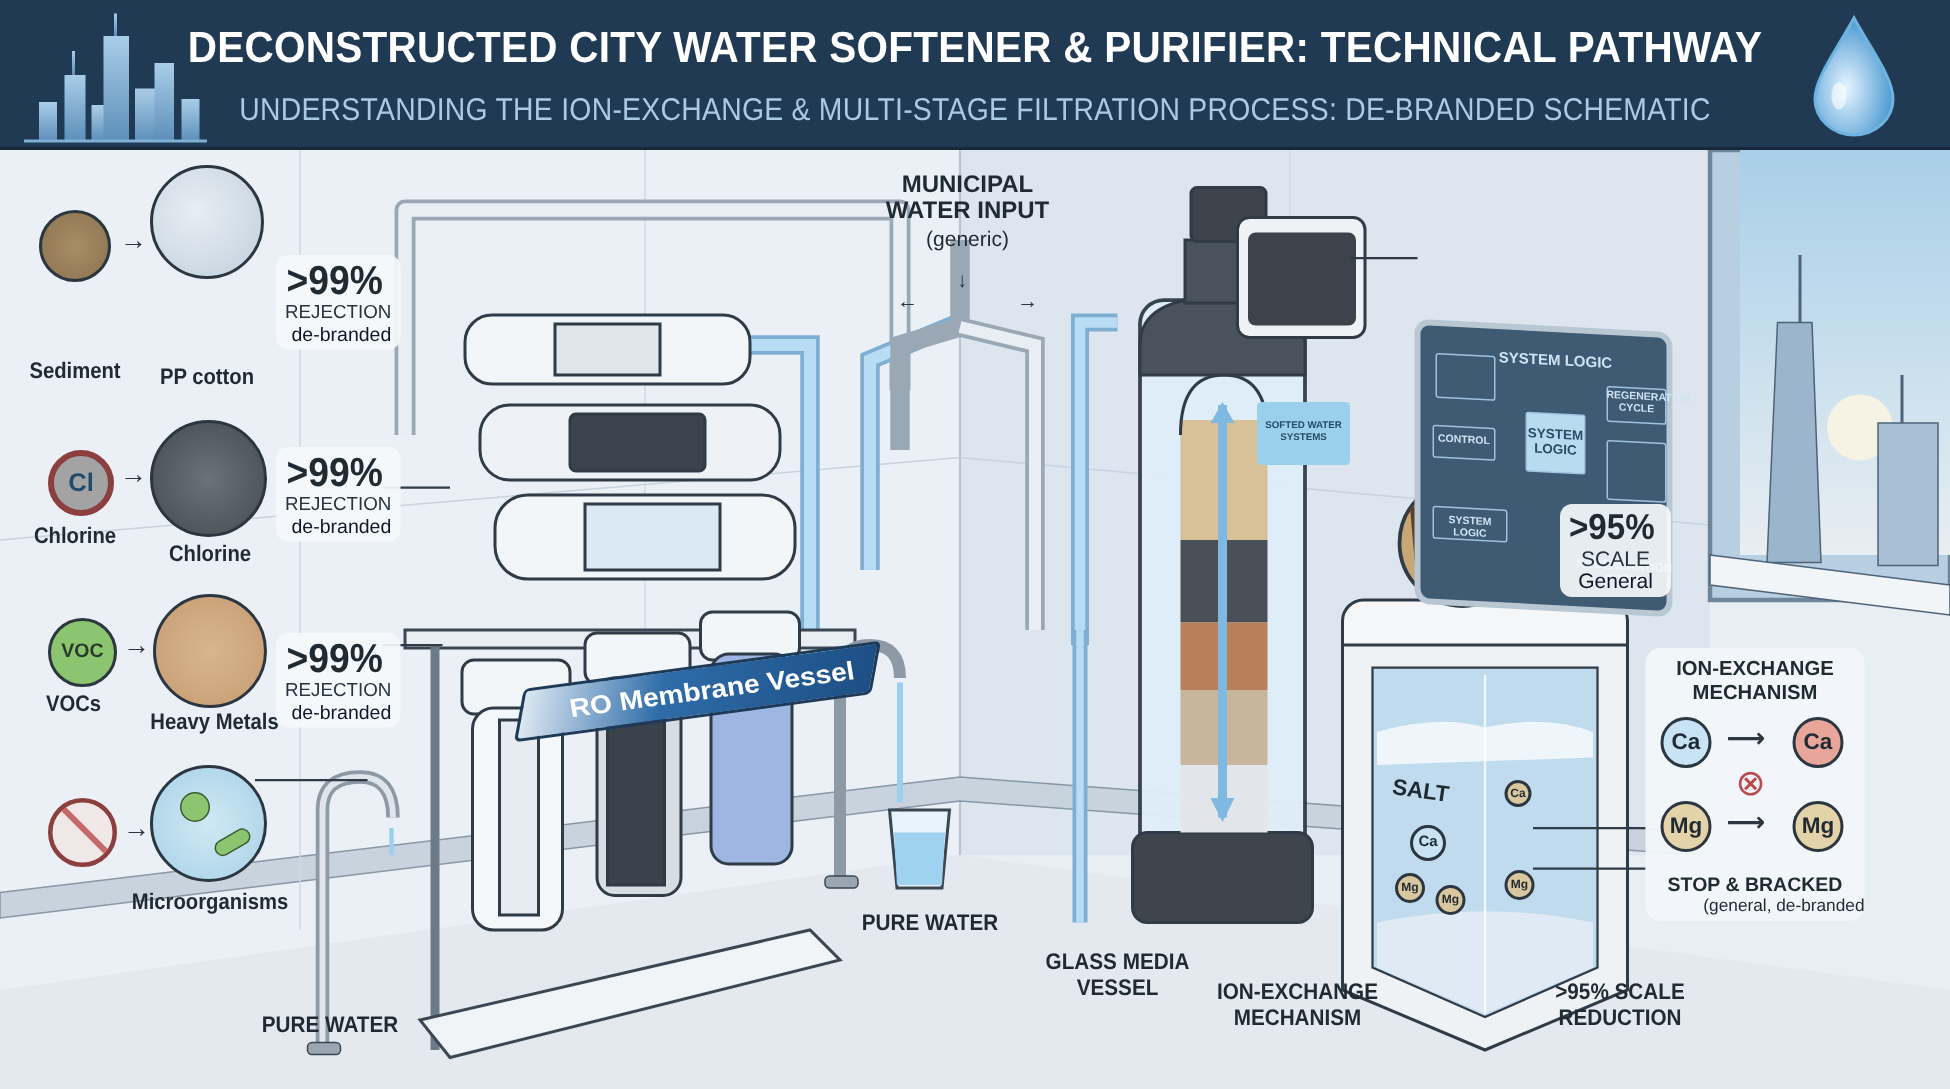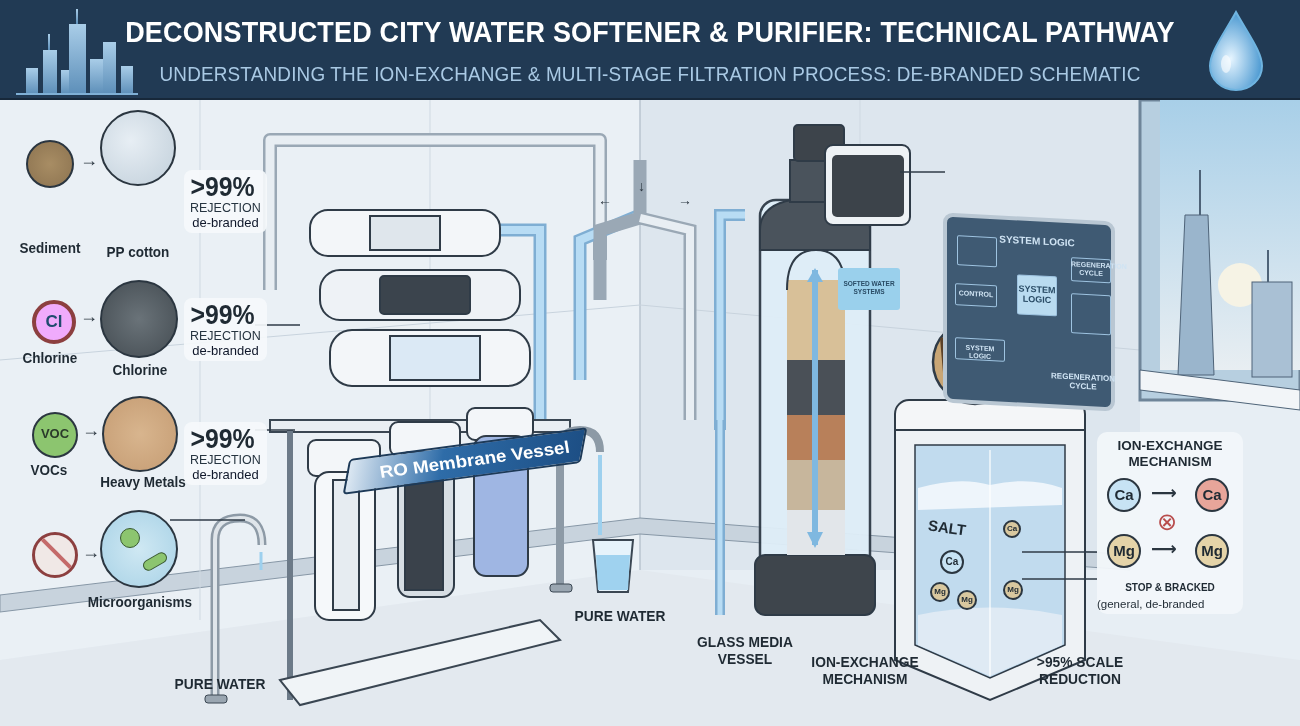--- a/index.html
+++ b/index.html
@@ -13,37 +13,37 @@
   .header .city-icon { position: absolute; left: 6px; top: 4px; width: 136px; height: 92px; }
   .header .drop-icon { position: absolute; left: 1200px; top: 8px; width: 72px; height: 84px; }
 
   
   .scene { position: absolute; left: 0; top: 100px; width: 1300px; height: 626px; overflow: hidden; }
   .scene svg.bg { position: absolute; left: 0; top: 0; }
 
   
   .lbl { position: absolute; font-weight: bold; color: #1f2a33; text-align: center; line-height: 1.05; }
   .contam-label { font-size: 15px; font-family: "Liberation Sans", sans-serif; transform: scaleX(0.9); }
-  .badge { position: absolute; background: rgba(245,248,251,0.92); border-radius: 8px; padding: 4px 6px; text-align: center; line-height: 1; }
+  .badge { position: absolute; background: rgba(245,248,251,0.92); border-radius: 8px; padding: 4px 6px; text-align: right; line-height: 1; }
   .badge .pct { font-weight: bold; font-size: 27px; color: #1f2a33; display: block; transform: scaleX(0.92); transform-origin: left; }
   .badge .l1 { font-weight: normal; font-size: 12.5px; color: #263440; display: block; margin-top: 1px; }
   .badge .l2 { font-size: 13px; color: #0f172a; display: block; margin-top: 1px; }
 
   .circle { position: absolute; border-radius: 50%; border: 2.5px solid #2b3640; overflow: hidden; }
   .arrow { position: absolute; font-size: 18px; font-weight: bold; color: #2b3640; }
 
   .caption { position: absolute; font-weight: bold; font-size: 15px; color: #1f2a33; text-align: center; line-height: 1.1; transform: scaleX(0.92); }
   .ro-banner { position: absolute; left: 350px; top: 343px; width: 230px; height: 36px; background: linear-gradient(90deg,#dbe7f2 0%,#2e6ca8 40%,#1d4f85 100%); transform: skewX(-18deg) rotate(-8deg); border: 2px solid #1d3a58; border-radius: 4px; }
   .ro-banner span { display: block; transform: skewX(18deg); color: #fff; font-weight: bold; font-size: 18px; padding: 6px 0 0 30px; }
 
   .ion-panel { position: absolute; left: 1097px; top: 432px; width: 146px; height: 182px; background: rgba(242,246,250,0.94); border-radius: 10px; }
   .ion-panel .ttl { position: absolute; left: 0; right: 0; top: 6px; text-align: center; font-weight: bold; font-size: 13.5px; line-height: 1.15; color: #1f2a33; }
   .ion { position: absolute; width: 34px; height: 34px; border-radius: 50%; border: 2px solid #2b3640; text-align: center; line-height: 30px; font-size: 15px; font-weight: bold; color: #1f2a33; }
-  .ion-panel .foot1 { position: absolute; left: 0; right: 0; top: 150px; text-align: center; font-weight: bold; font-size: 10px; }
-  .ion-panel .foot2 { position: absolute; left: 0; right: 0; top: 166px; text-align: left; font-size: 11.5px; }
+  .ion-panel .foot1 { position: absolute; left: 0; right: 0; top: 150px; text-align: center; font-weight: bold; font-size: 13px; }
+  .ion-panel .foot2 { position: absolute; left: 0; right: 0; top: 166px; text-align: right; font-size: 11.5px; }
 
   .logic-panel { position: absolute; left: 943px; top: 117px; width: 172px; height: 190px; background: #3f5a73; border: 4px solid #b9c7d3; border-radius: 10px; transform: skewY(3deg); }
   .logic-panel .t { position: absolute; color: #cfe3f3; font-size: 9px; font-weight: bold; text-align: center; line-height: 1.1; }
   .logic-box { position: absolute; border: 1.5px solid #9ec3e0; border-radius: 2px; }
 
   .display { position: absolute; left: 838px; top: 168px; width: 62px; height: 42px; background: #9ad0ec; border-radius: 3px; font-size: 6.5px; color: #2a4c66; text-align: center; padding-top: 12px; font-weight: bold; line-height: 1.2; }
 </style>
 </head>
 <body>
 
@@ -208,21 +208,21 @@
   <div class="arrow" style="left:80px;top:50px;">→</div>
   <div class="circle" style="left:100px;top:10px;width:76px;height:76px;background:radial-gradient(circle at 40% 40%,#e7eef4 0%,#c1cfda 100%);"></div>
   <div class="lbl contam-label" style="left:10px;top:140px;width:80px;">Sediment</div>
   <div class="lbl contam-label" style="left:98px;top:144px;width:80px;">PP cotton</div>
   <div class="badge" style="left:184px;top:70px;">
     <span class="pct">&gt;99%</span>
     <span class="l1">REJECTION</span>
     <span class="l2">de-branded</span>
   </div>
 
-  <div class="circle" style="left:32px;top:200px;width:44px;height:44px;background:#f0abfc;border-color:#8c3f3f;border-width:4px;text-align:center;line-height:36px;font-weight:bold;font-size:17px;color:#1f4b6e;">
+  <div class="circle" style="left:32px;top:200px;width:44px;height:44px;background:#a3a3a3;border-color:#8c3f3f;border-width:4px;text-align:center;line-height:36px;font-weight:bold;font-size:17px;color:#1f4b6e;">
     <span>Cl</span>
   </div>
   <div class="arrow" style="left:80px;top:206px;">→</div>
   <div class="circle" style="left:100px;top:180px;width:78px;height:78px;background:radial-gradient(circle,#6a7379 0%,#444c52 100%);"></div>
   <div class="lbl contam-label" style="left:10px;top:250px;width:80px;">Chlorine</div>
   <div class="lbl contam-label" style="left:100px;top:262px;width:80px;">Chlorine</div>
   <div class="badge" style="left:184px;top:198px;">
     <span class="pct">&gt;99%</span>
     <span class="l1">REJECTION</span>
     <span class="l2">de-branded</span>
@@ -251,20 +251,25 @@
   </div>
   <div class="lbl contam-label" style="left:70px;top:494px;width:140px;">Microorganisms</div>
 
   <div class="ro-banner">
     <span>RO Membrane Vessel</span>
   </div>
 
   <div class="caption" style="left:165px;top:576px;width:110px;">PURE WATER</div>
   <div class="caption" style="left:565px;top:508px;width:110px;">PURE WATER</div>
 
+  <div class="lbl" style="left:580px;top:16px;width:130px;">
+    <div style="font-size:16px;">MUNICIPAL</div>
+    <div style="font-size:16px;">WATER INPUT</div>
+    <div style="font-size:14px;font-weight:normal;margin-top:2px;">(generic)</div>
+  </div>
   <div class="arrow" style="left:638px;top:78px;font-size:14px;">↓</div>
   <div class="arrow" style="left:598px;top:92px;font-size:14px;">←</div>
   <div class="arrow" style="left:678px;top:92px;font-size:14px;">→</div>
 
   <div class="display">
     <div>SOFTED WATER</div>
     <div>SYSTEMS</div>
   </div>
   <div class="caption" style="left:680px;top:534px;width:130px;">
     <div>GLASS MEDIA</div>
@@ -285,20 +290,25 @@
     </div>
     <div class="logic-box" style="left:124px;top:70px;width:40px;height:40px;"></div>
     <div class="logic-box" style="left:8px;top:120px;width:50px;height:22px;"></div>
     <div class="t" style="left:8px;top:126px;width:50px;font-size:7px;">SYSTEM LOGIC</div>
     <div class="t" style="left:104px;top:150px;width:64px;font-size:8px;">
       <div>REGENERATION</div>
       <div>CYCLE</div>
     </div>
   </div>
 
+  <div class="badge" style="left:1040px;top:236px;text-align:center;">
+    <span class="pct" style="font-size:24px;">&gt;95%</span>
+    <span class="l1" style="font-size:14px;">SCALE</span>
+    <span class="l2" style="font-size:14px;">General</span>
+  </div>
 
   <div class="lbl" style="left:928px;top:420px;font-size:15px;transform:rotate(8deg);">SALT</div>
   <div class="ion" style="left:940px;top:450px;width:24px;height:24px;line-height:20px;font-size:10px;background:#c7e3f4;">Ca</div>
   <div class="ion" style="left:1003px;top:420px;width:18px;height:18px;line-height:14px;font-size:8px;background:#d9c89f;">Ca</div>
   <div class="ion" style="left:930px;top:482px;width:20px;height:20px;line-height:16px;font-size:8px;background:#d9c89f;">Mg</div>
   <div class="ion" style="left:957px;top:490px;width:20px;height:20px;line-height:16px;font-size:8px;background:#d9c89f;">Mg</div>
   <div class="ion" style="left:1003px;top:480px;width:20px;height:20px;line-height:16px;font-size:8px;background:#d9c89f;">Mg</div>
 
   <div class="caption" style="left:800px;top:554px;width:130px;">
     <div>ION-EXCHANGE</div>

